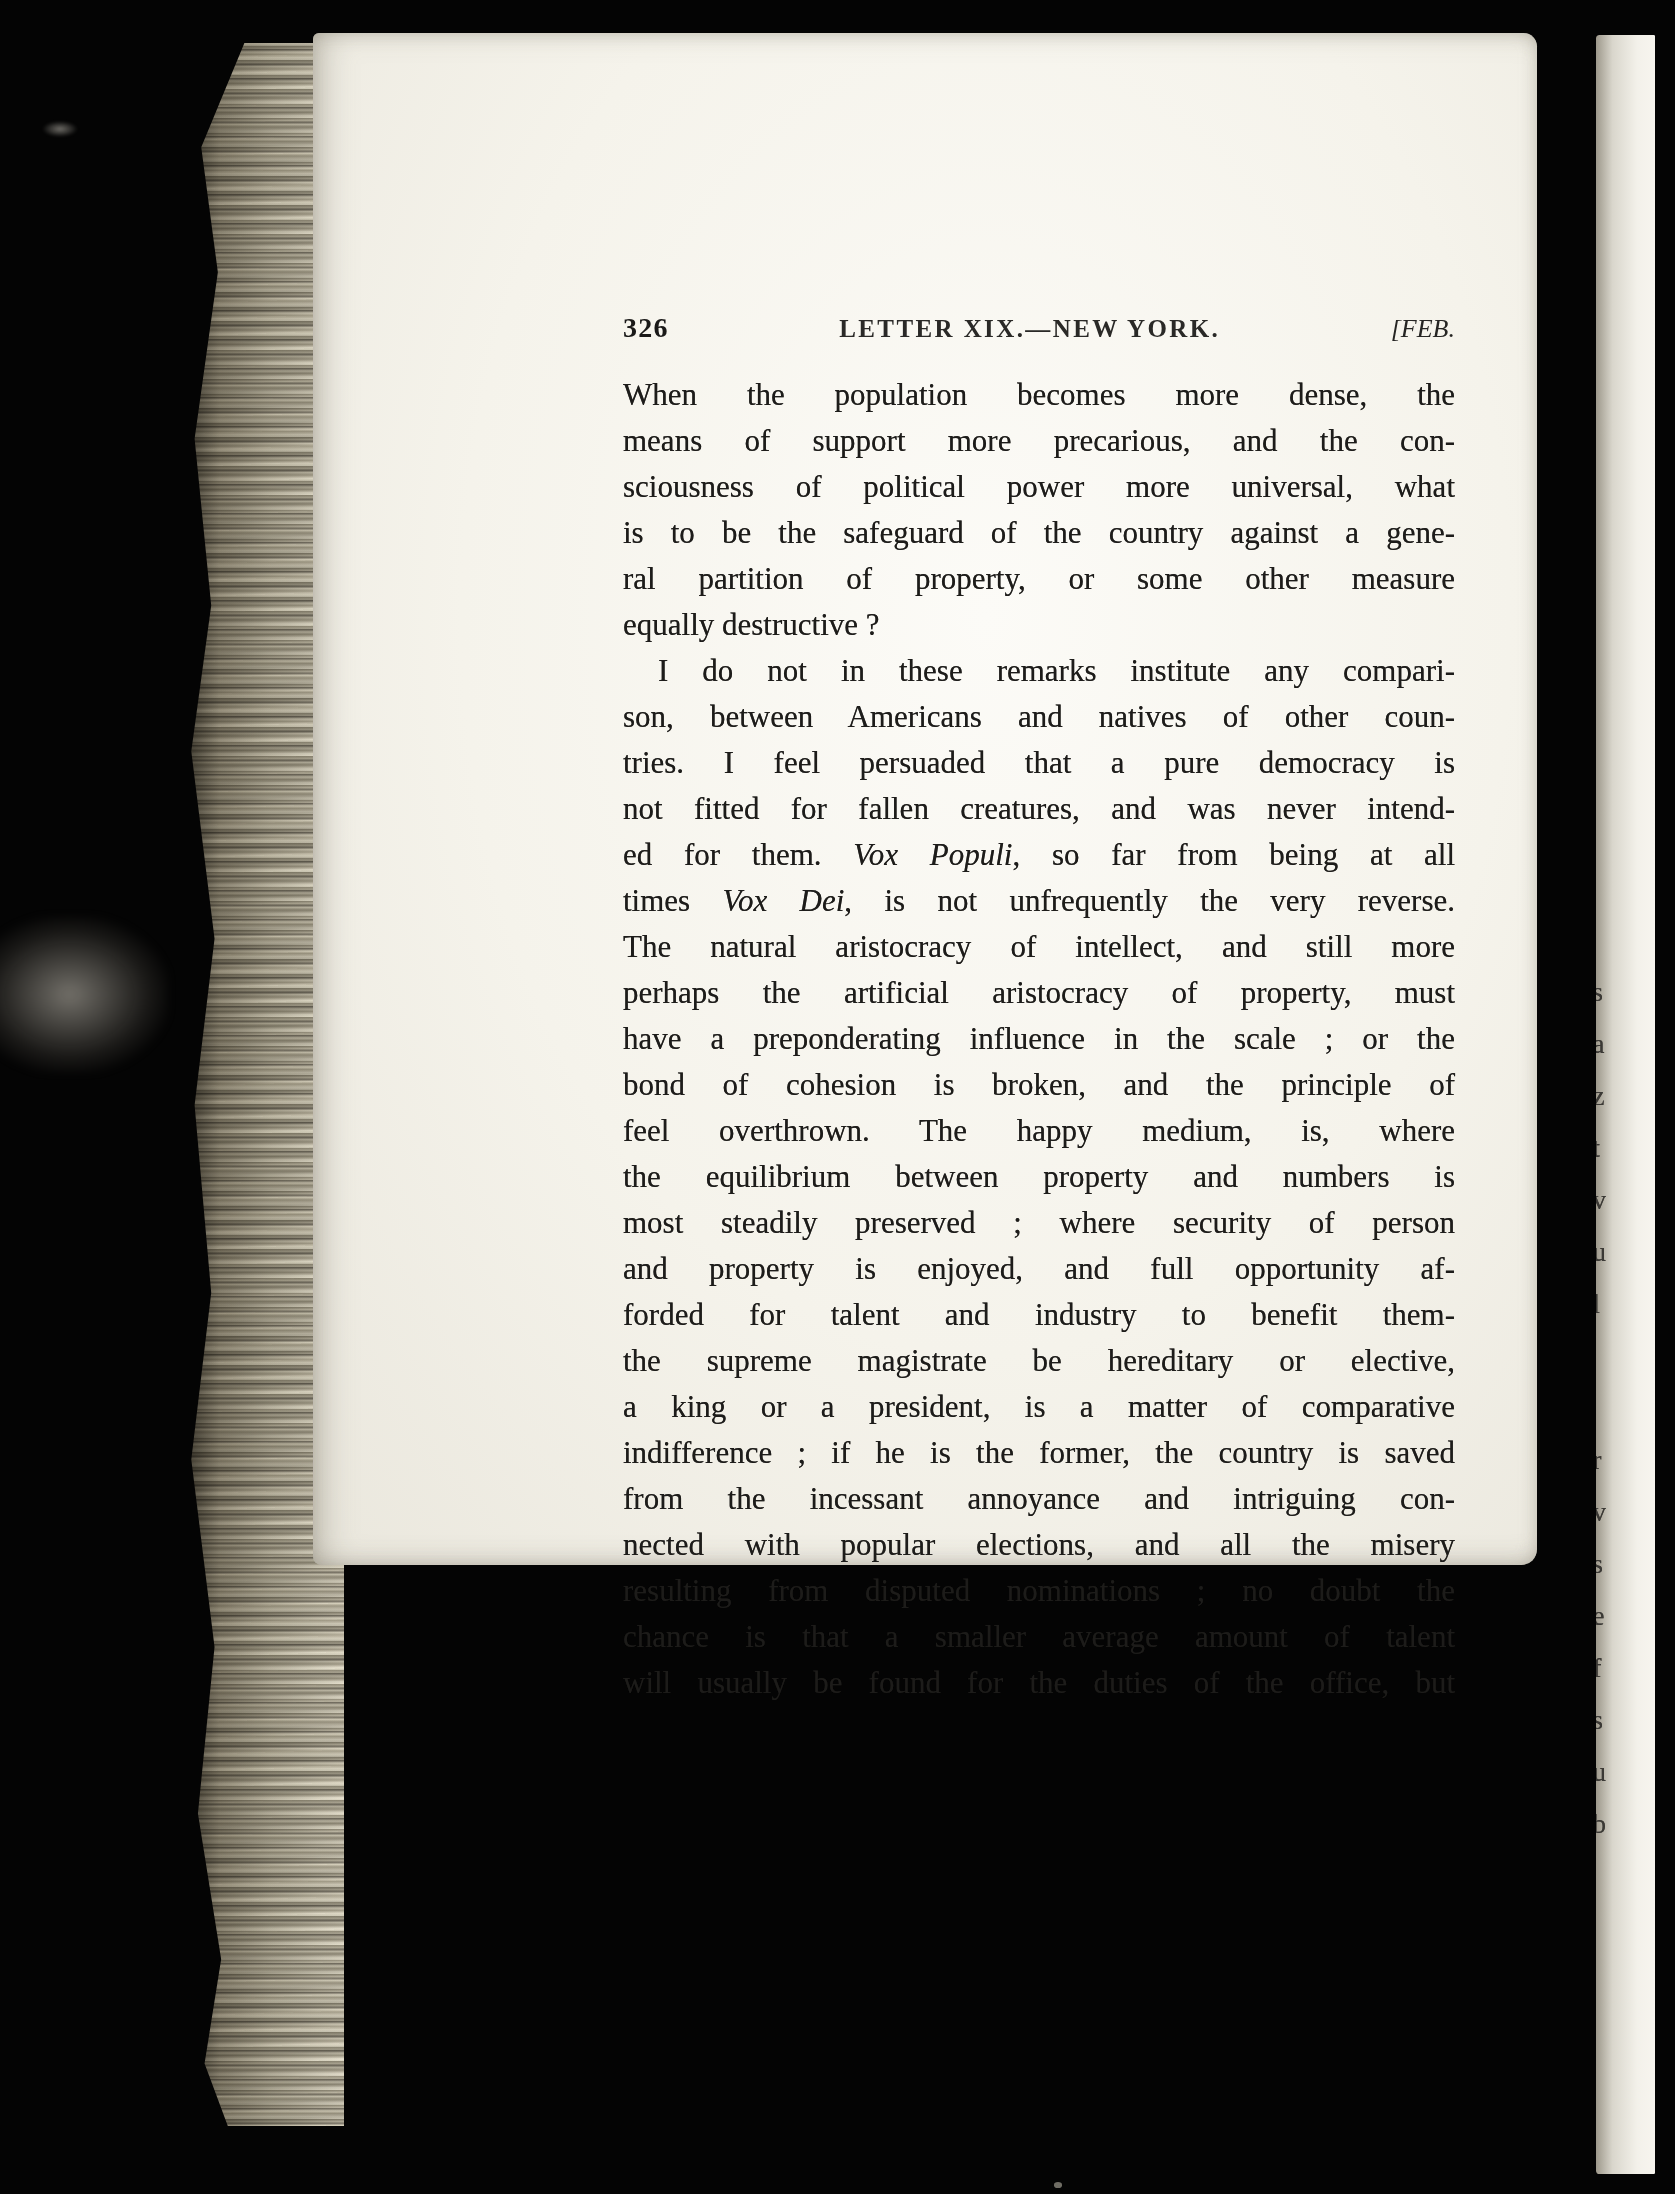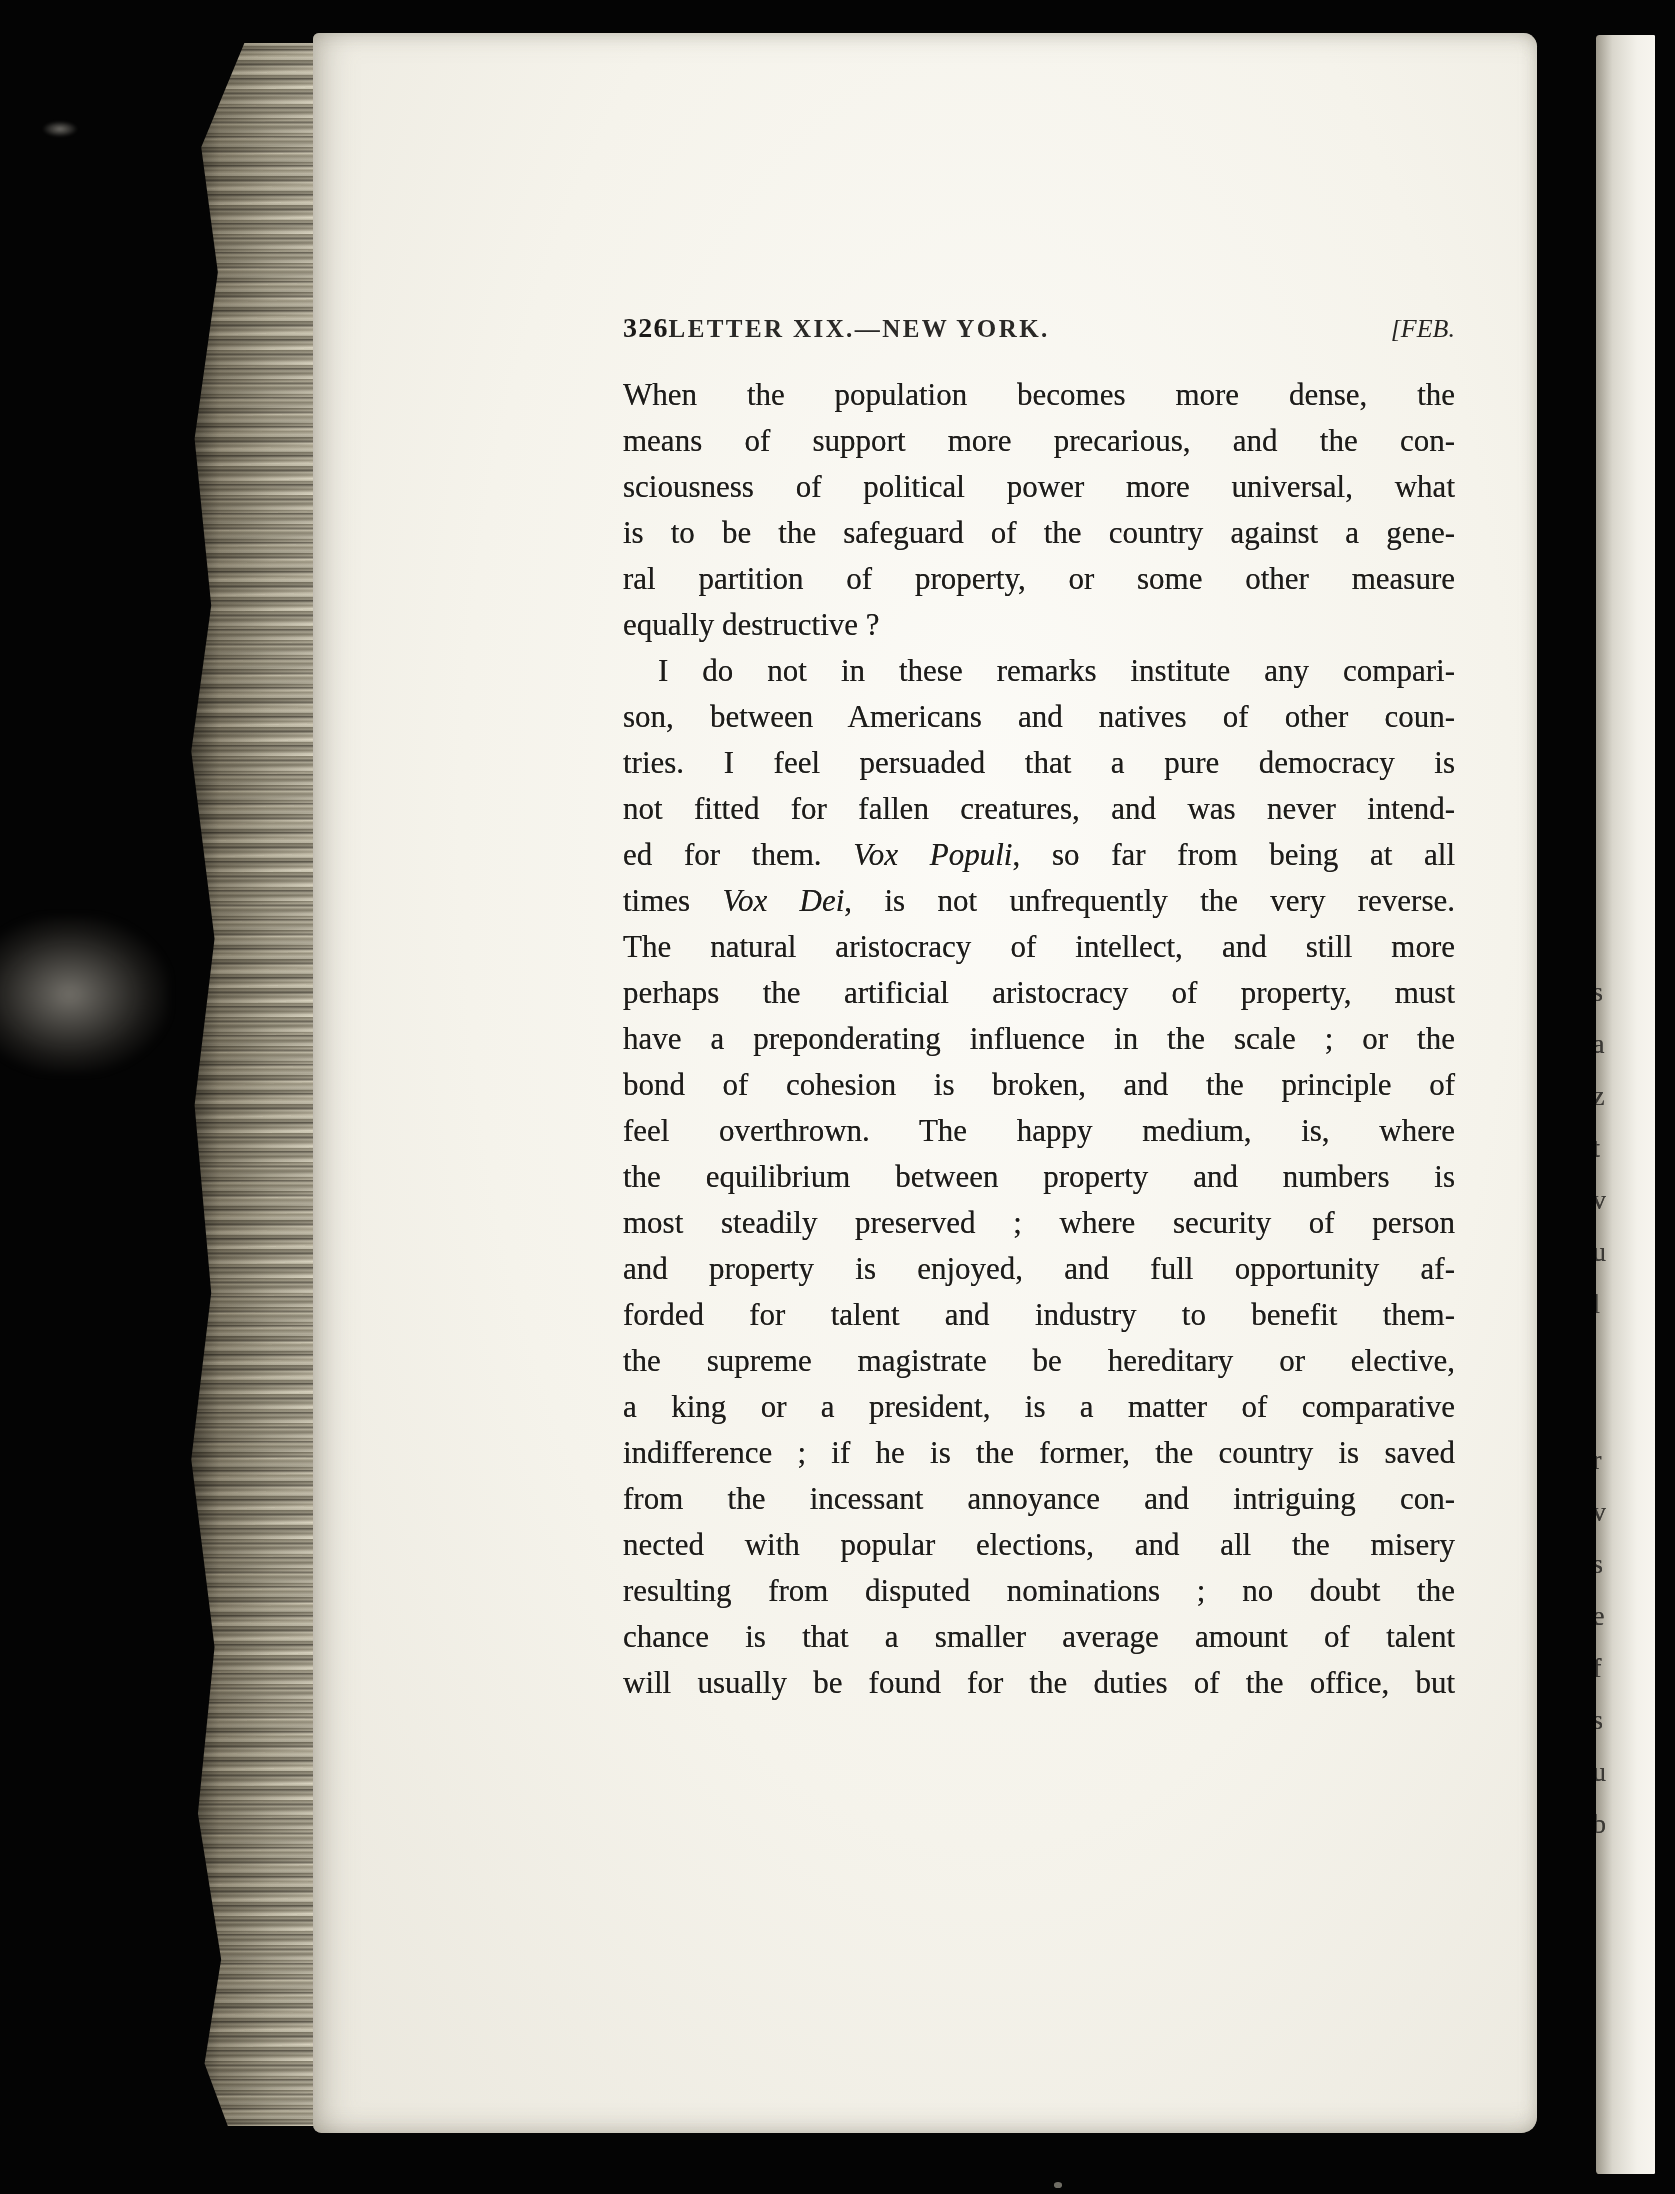--- a/index.html
+++ b/index.html
@@ -35,41 +35,41 @@
         rgba(178,173,158,0.85) 11.5px, rgba(246,243,235,0.95) 14.5px),
       repeating-linear-gradient(178deg,
         rgba(235,232,222,0.7) 0px, rgba(140,135,120,0.5) 7.8px, rgba(245,242,234,0.7) 16.3px),
       linear-gradient(90deg, #181714 0%, #605c52 8%, #a39e91 25%, #ccc9be 55%, #e7e5dd 85%, #f2f0e9 100%);
     background-blend-mode: multiply, multiply, normal;
     clip-path: polygon(40% 0%, 100% 0%, 100% 100%, 30% 100%, 16% 97%, 26% 92%, 12% 85%, 22% 77%, 8% 68%, 20% 60%, 10% 51%, 22% 43%, 8% 34%, 20% 27%, 10% 19%, 24% 11%, 14% 5%);
   }
 
   
   .page {
-    position: absolute; left: 313px; top: 33px; width: 1224px; height: 2100px;
+    position: absolute; left: 313px; top: 33px; width: 1224px; height: 1532px;
     background: radial-gradient(ellipse at 55% 38%, #fcfbf7 0%, #f5f3eb 55%, #eae7dd 100%);
     border-radius: 6px 13.3px 15.7px 8.4px;
     box-shadow:
       inset 18px 0 36px -13.3px rgba(120,114,98,0.5),
       inset -7.2px 0 20.5px -9.6px rgba(150,145,130,0.4),
       inset 0 -11px 24px -12px rgba(140,135,120,0.35),
       inset 0 8.4px 20.5px -11px rgba(140,135,120,0.3);
     box-sizing: border-box;
     padding: 265px 81px 0 310px;
     color: #1c1b1a;
   }
 
   .header {
     display: flex; align-items: baseline;
     width: 832px;
     margin-bottom: 28px;
   }
   .pagenum { font-size: 28px; letter-spacing: 1.2px; font-weight: bold; color: #1a1918; }
   .running-title {
-    flex: 1; 
+    flex: 1; text-align: center;
     font-size: 25px; letter-spacing: 2.4px; font-weight: bold; color: #2a2927;
   }
   .month { font-size: 26px; font-style: italic; color: #262523; margin-top: 16px; }
 
   .body-text { width: 832px; font-size: 31px; line-height: 46px; color: #1d1c1a; }
   .body-text .line {
     text-align: justify;
     text-align-last: justify;
     white-space: normal;
     text-shadow: 0 0 0.4px rgba(25,24,22,0.75);

